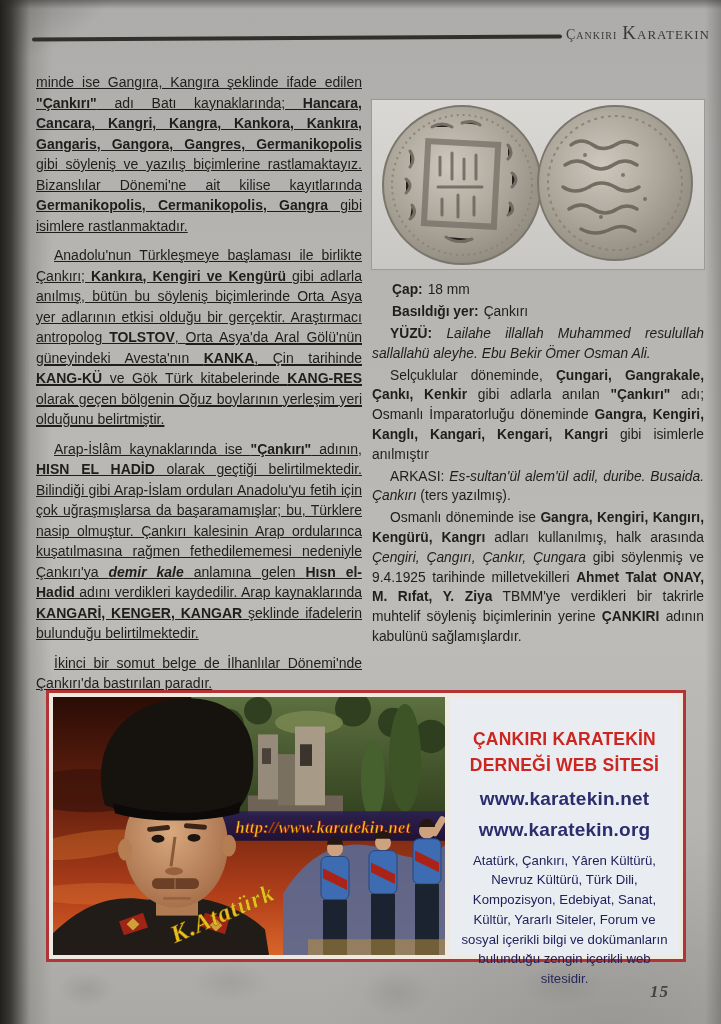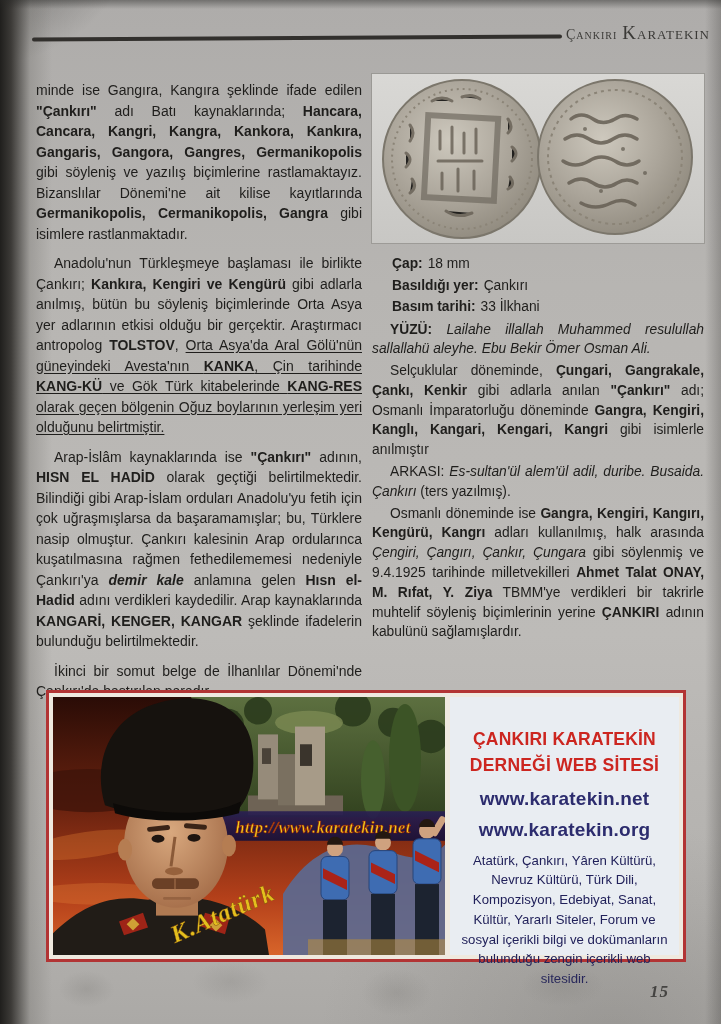--- a/index.html
+++ b/index.html
@@ -24,22 +24,22 @@
       radial-gradient(60px 30px at 78% 45%, rgba(105,103,99,.16), transparent 70%);}
   
   .header-rule{position:absolute;left:32px;top:36px;width:530px;height:4px;
     background:#32302d;border-radius:3px;transform:rotate(-.35deg);}
   .masthead{position:absolute;left:560px;top:22px;width:150px;text-align:right;
     font-family:"Liberation Serif",serif;font-variant:small-caps;color:#3b3a37;white-space:nowrap;}
   .masthead .w1{font-size:14px;letter-spacing:1px;}
   .masthead .w2{font-size:19px;letter-spacing:1px;margin-left:5px;}
   
   .col{position:absolute;text-align:justify;}
-  .col-left{left:36px;top:80px;width:326px;font-size:14px;line-height:20.5px;}
-  .col-right{left:372px;top:74px;width:332px;font-size:13.8px;line-height:19.8px;}
+  .col-left{left:36px;top:72px;width:326px;font-size:14px;line-height:20.5px;text-decoration:underline;}
+  .col-right{left:372px;top:100px;width:332px;font-size:13.8px;line-height:19.8px;}
   .col p{margin:0 0 9px 0;text-indent:18px;}
   .col p.no-indent{text-indent:0;}
   
   .coin-photo{width:332px;height:169px;margin:0 0 10px 0;display:block;
     box-shadow:0 0 0 1px rgba(140,138,134,.6);}
   
   .specs{margin:0 0 2px 20px;line-height:21.5px;}
   .spec-row .lbl{font-weight:700;}
   .spec-row .val{margin-left:5px;}
   .col-right p{margin:0 0 2px 0;}
@@ -122,23 +122,20 @@
         </g>
       </g>
     </svg>
 
     <div class="specs">
       <div class="spec-row">
         <span class="lbl">Çap:</span><span class="val">18 mm</span>
       </div>
       <div class="spec-row">
         <span class="lbl">Basıldığı yer:</span><span class="val">Çankırı</span>
-      </div>
-      <div class="spec-row">
-        <span class="lbl">Basım tarihi:</span><span class="val">33 İlkhani</span>
       </div>
     </div>
 
     <p><span style="font-weight: 700;">YÜZÜ: </span><span style="font-style: italic;">Lailahe illallah Muhammed resulullah sallallahü aleyhe.  Ebu Bekir Ömer Osman Ali.</span></p>
     <p><span>Selçuklular döneminde, </span><span style="font-weight: 700;">Çungari, Gangrakale, Çankı, Kenkir</span><span> gibi adlarla anılan </span><span style="font-weight: 700;">"Çankırı"</span><span> adı; Osmanlı İmparatorluğu döneminde </span><span style="font-weight: 700;">Gangra, Kengiri, Kanglı, Kangari, Kengari, Kangri</span><span> gibi isimlerle anılmıştır</span></p>
     <p><span>ARKASI: </span><span style="font-style: italic;">Es-sultan'ül alem'ül adil, duribe. Busaida.  Çankırı</span><span> (ters yazılmış).</span></p>
     <p><span>Osmanlı döneminde ise </span><span style="font-weight: 700;">Gangra, Kengiri, Kangırı, Kengürü, Kangrı</span><span> adları kullanılmış, halk arasında </span><span style="font-style: italic;">Çengiri, Çangırı, Çankır, Çungara</span><span> gibi söylenmiş ve 9.4.1925 tarihinde milletvekilleri </span><span style="font-weight: 700;">Ahmet Talat ONAY, M. Rıfat, Y. Ziya</span><span> TBMM'ye verdikleri bir takrirle muhtelif söyleniş biçimlerinin yerine </span><span style="font-weight: 700;">ÇANKIRI</span><span> adının kabulünü sağlamışlardır.</span></p>
   </section>
 
   <div class="ad-box">

